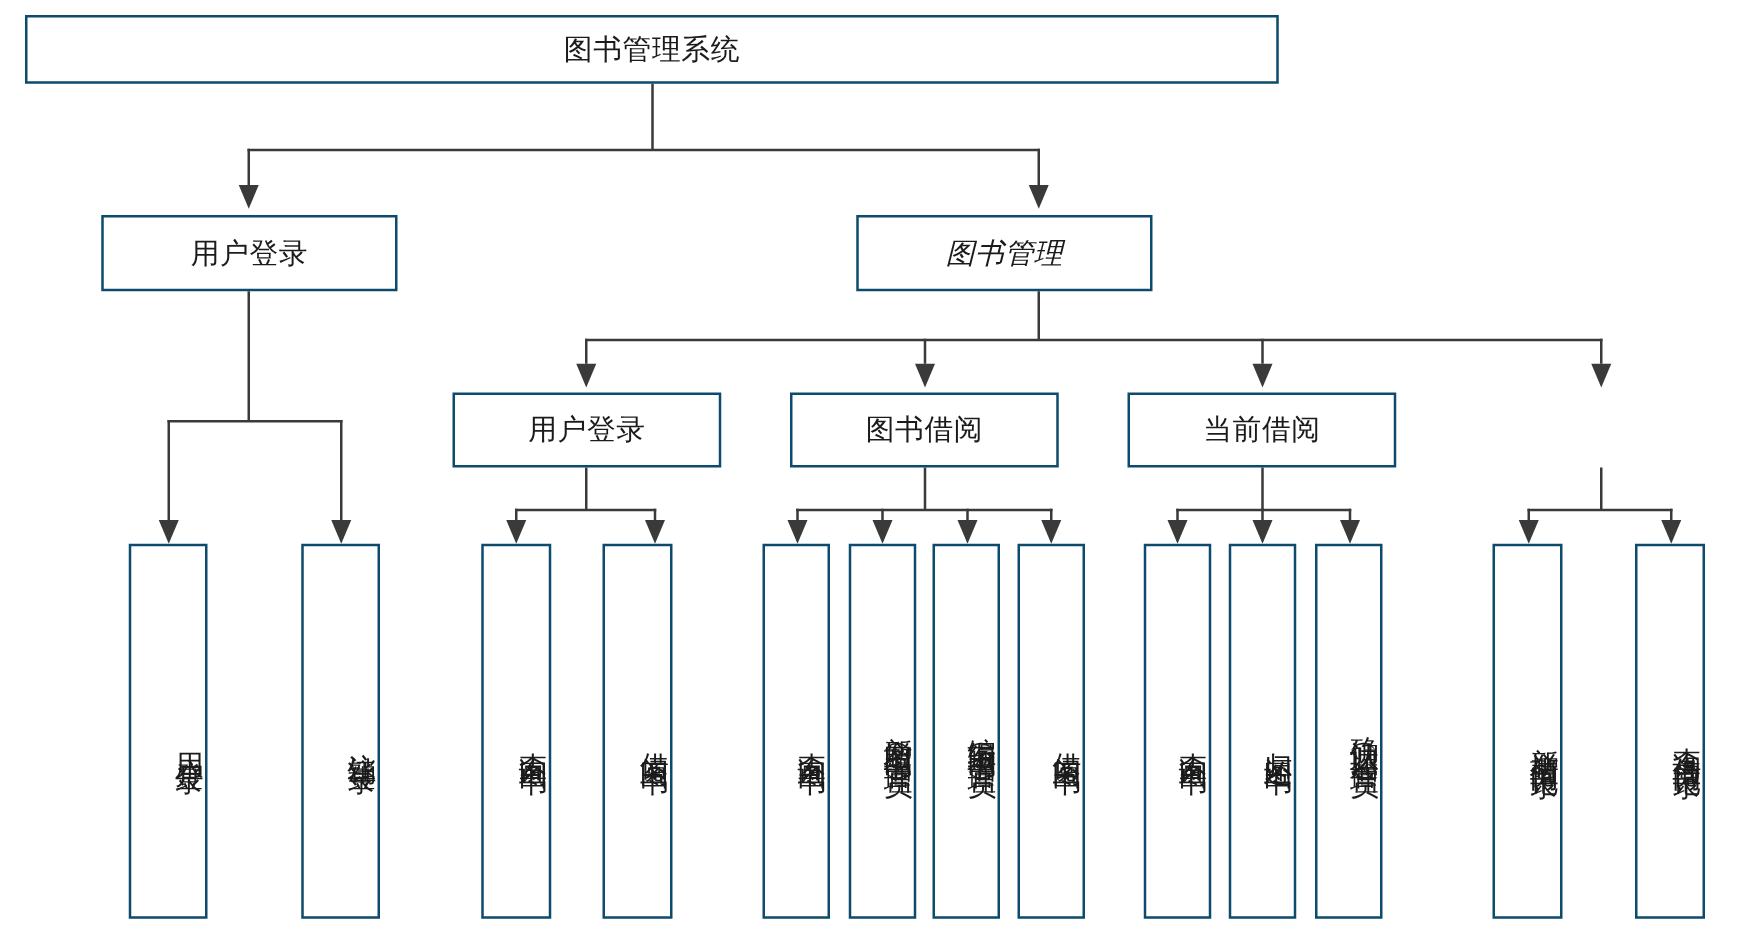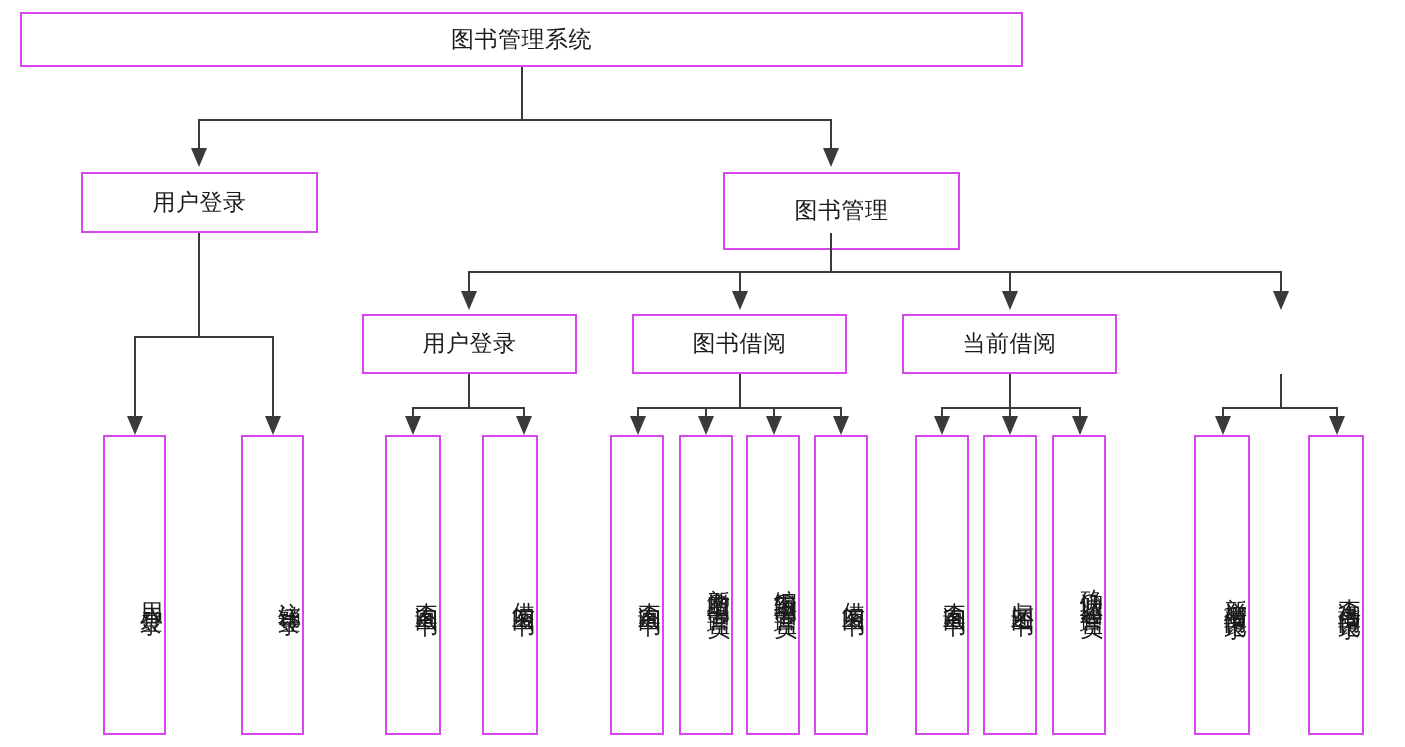--- a/index.html
+++ b/index.html
@@ -13,21 +13,21 @@
   #canvas {
     position: relative;
     width: 1405px;
     height: 747px;
     background: #ffffff;
     overflow: hidden;
   }
   .node {
     position: absolute;
     box-sizing: border-box;
-    border: 2px solid #d946ef;
+    border: 2px solid #0c4a6e;
     background: #ffffff;
     display: flex;
     align-items: center;
     justify-content: center;
     color: #1b1b1b;
   }
   .node.horiz {
     font-size: 23px;
     letter-spacing: 0.5px;
     line-height: 1.1;
@@ -85,21 +85,21 @@
   <div class="edge v" style="left:521px; top:67px; height:53px;"></div>
   <div class="edge h" style="left:198px; top:119px; width:634px;"></div>
   <div class="edge v" style="left:198px; top:119px; height:29px;"></div>
   <div class="edge v" style="left:830px; top:119px; height:29px;"></div>
   <div class="arrow" style="left:191px; top:148px;"></div>
   <div class="arrow" style="left:823px; top:148px;"></div>
 
   <div class="node horiz" style="left:81px; top:172px; width:237px; height:61px;">
     <span>用户登录</span>
   </div>
-  <div class="node horiz" style="left:723px; top:172px; width:237px; height:78px;">
+  <div class="node horiz" style="left:685px; top:172px; width:237px; height:61px;font-style:italic;">
     <span>图书管理</span>
   </div>
 
   <div class="edge v" style="left:198px; top:233px; height:104px;"></div>
   <div class="edge h" style="left:134px; top:336px; width:140px;"></div>
   <div class="edge v" style="left:134px; top:336px; height:80px;"></div>
   <div class="edge v" style="left:272px; top:336px; height:80px;"></div>
   <div class="arrow" style="left:127px; top:416px;"></div>
   <div class="arrow" style="left:265px; top:416px;"></div>
 

